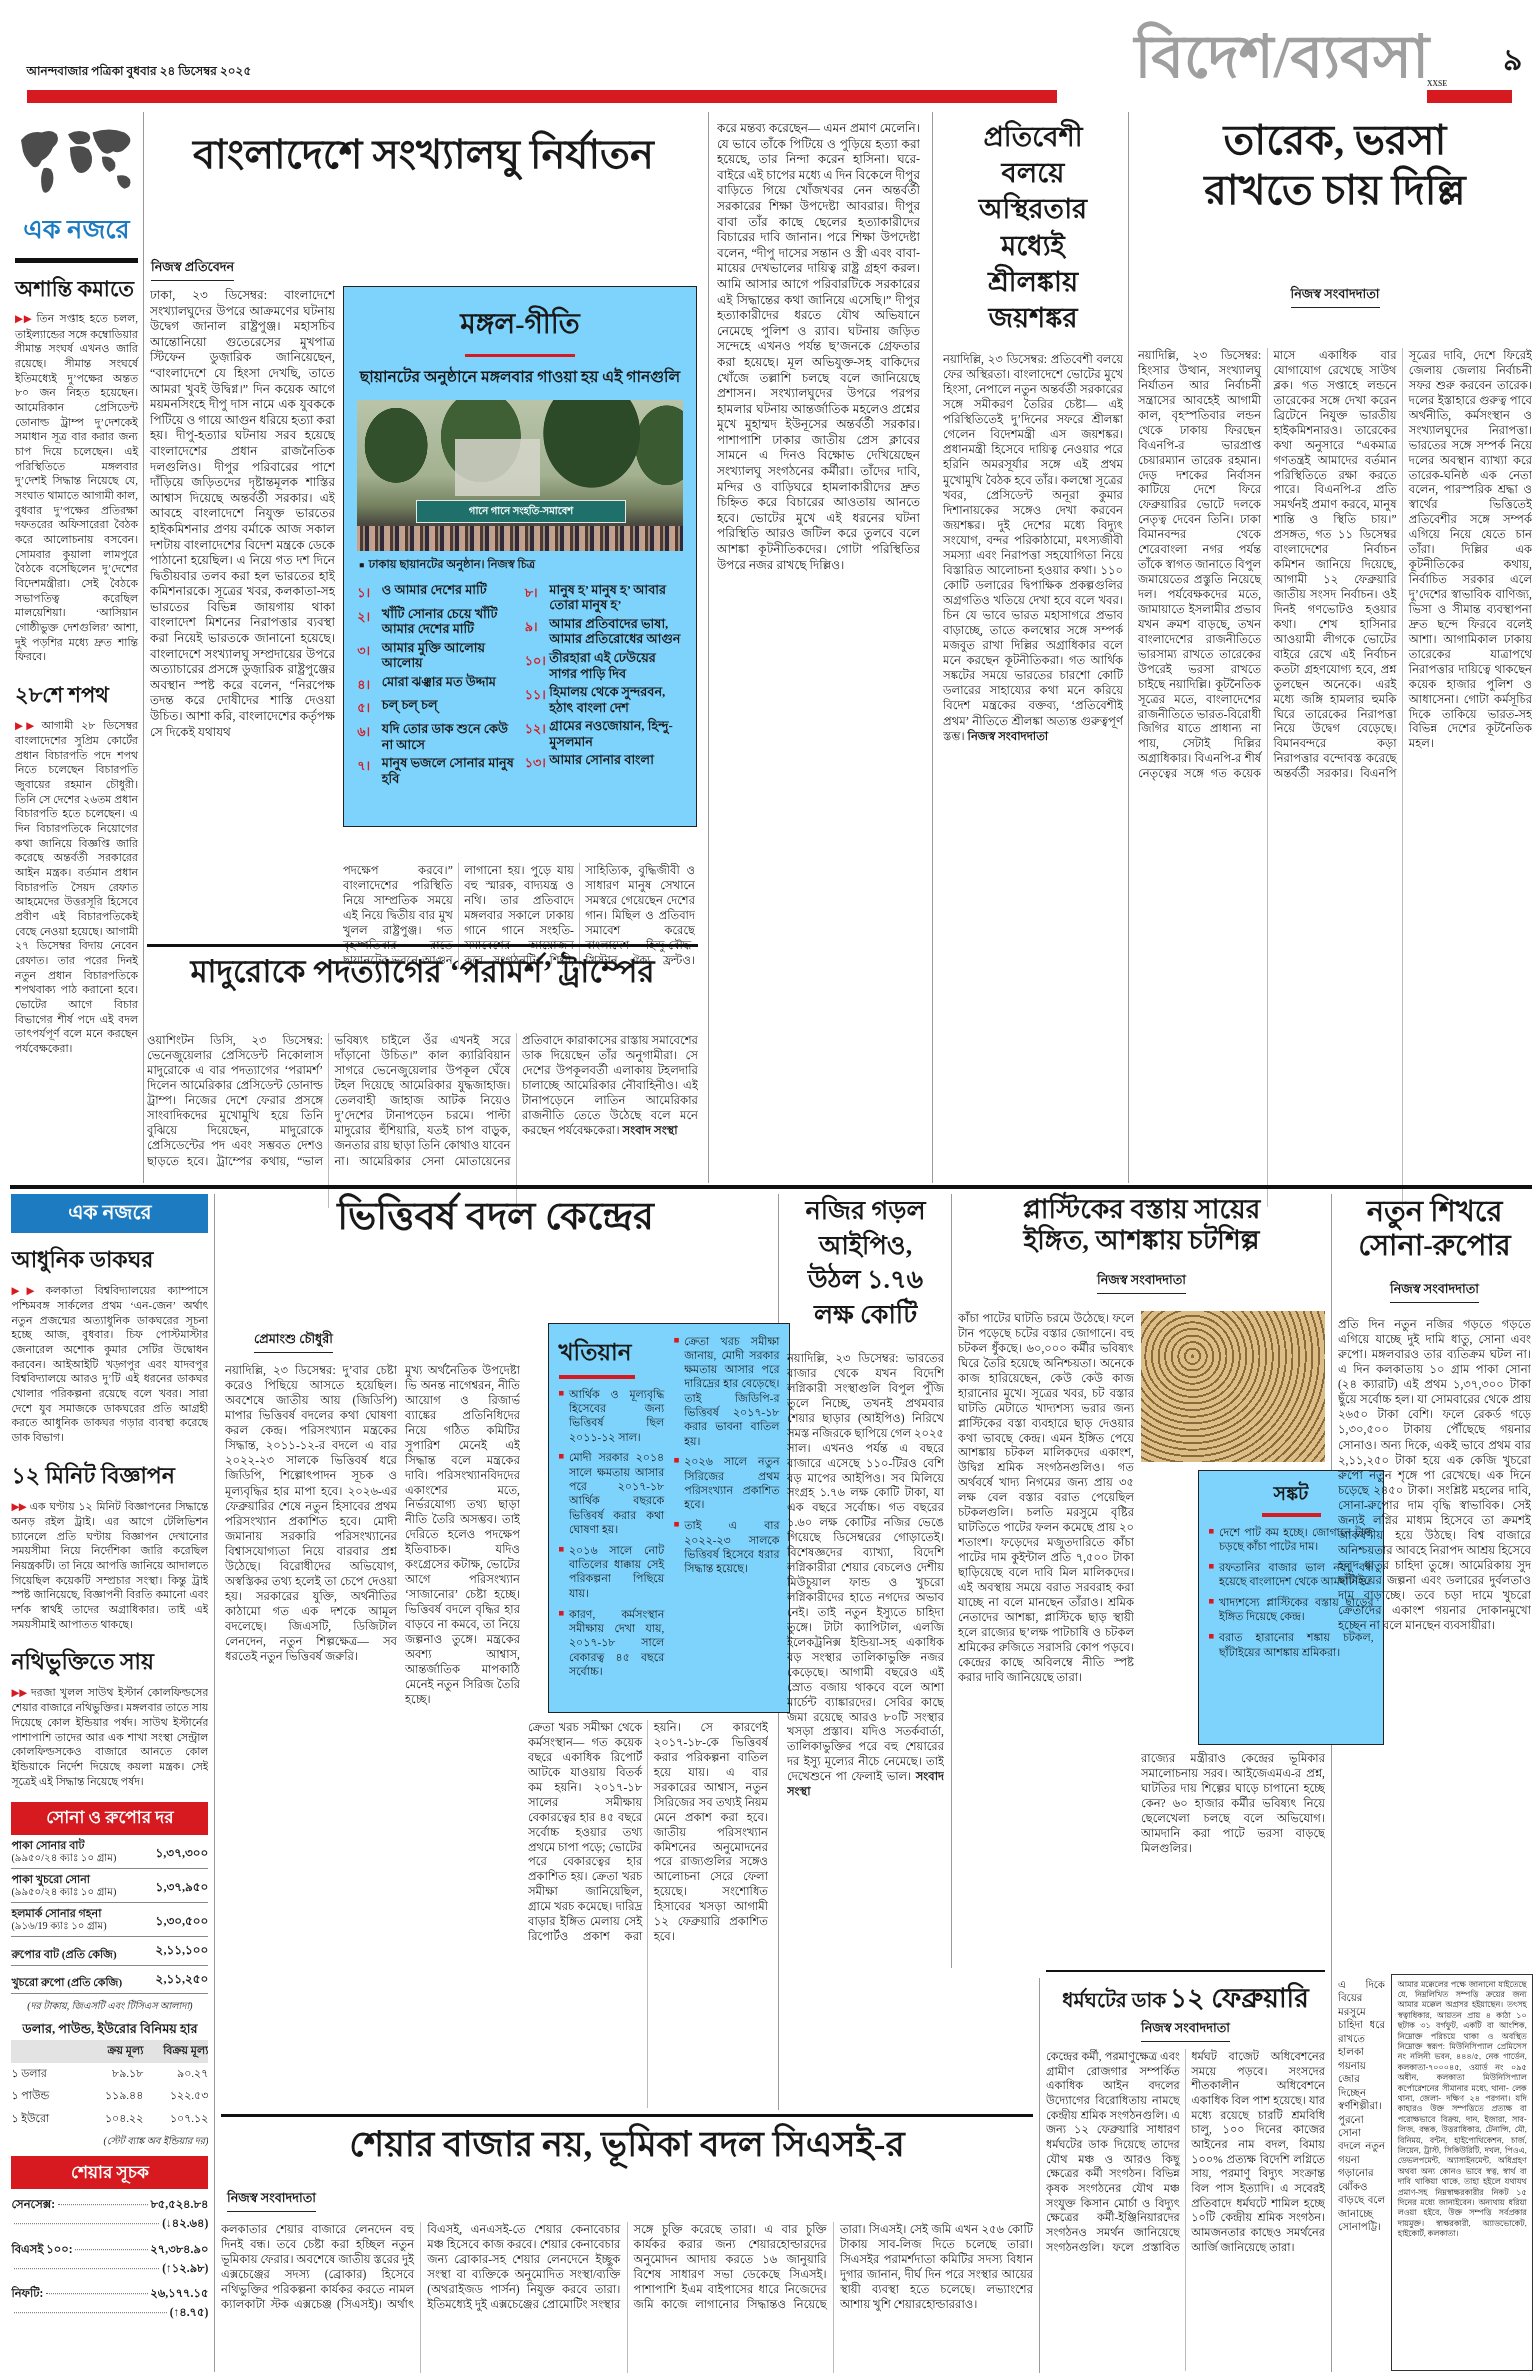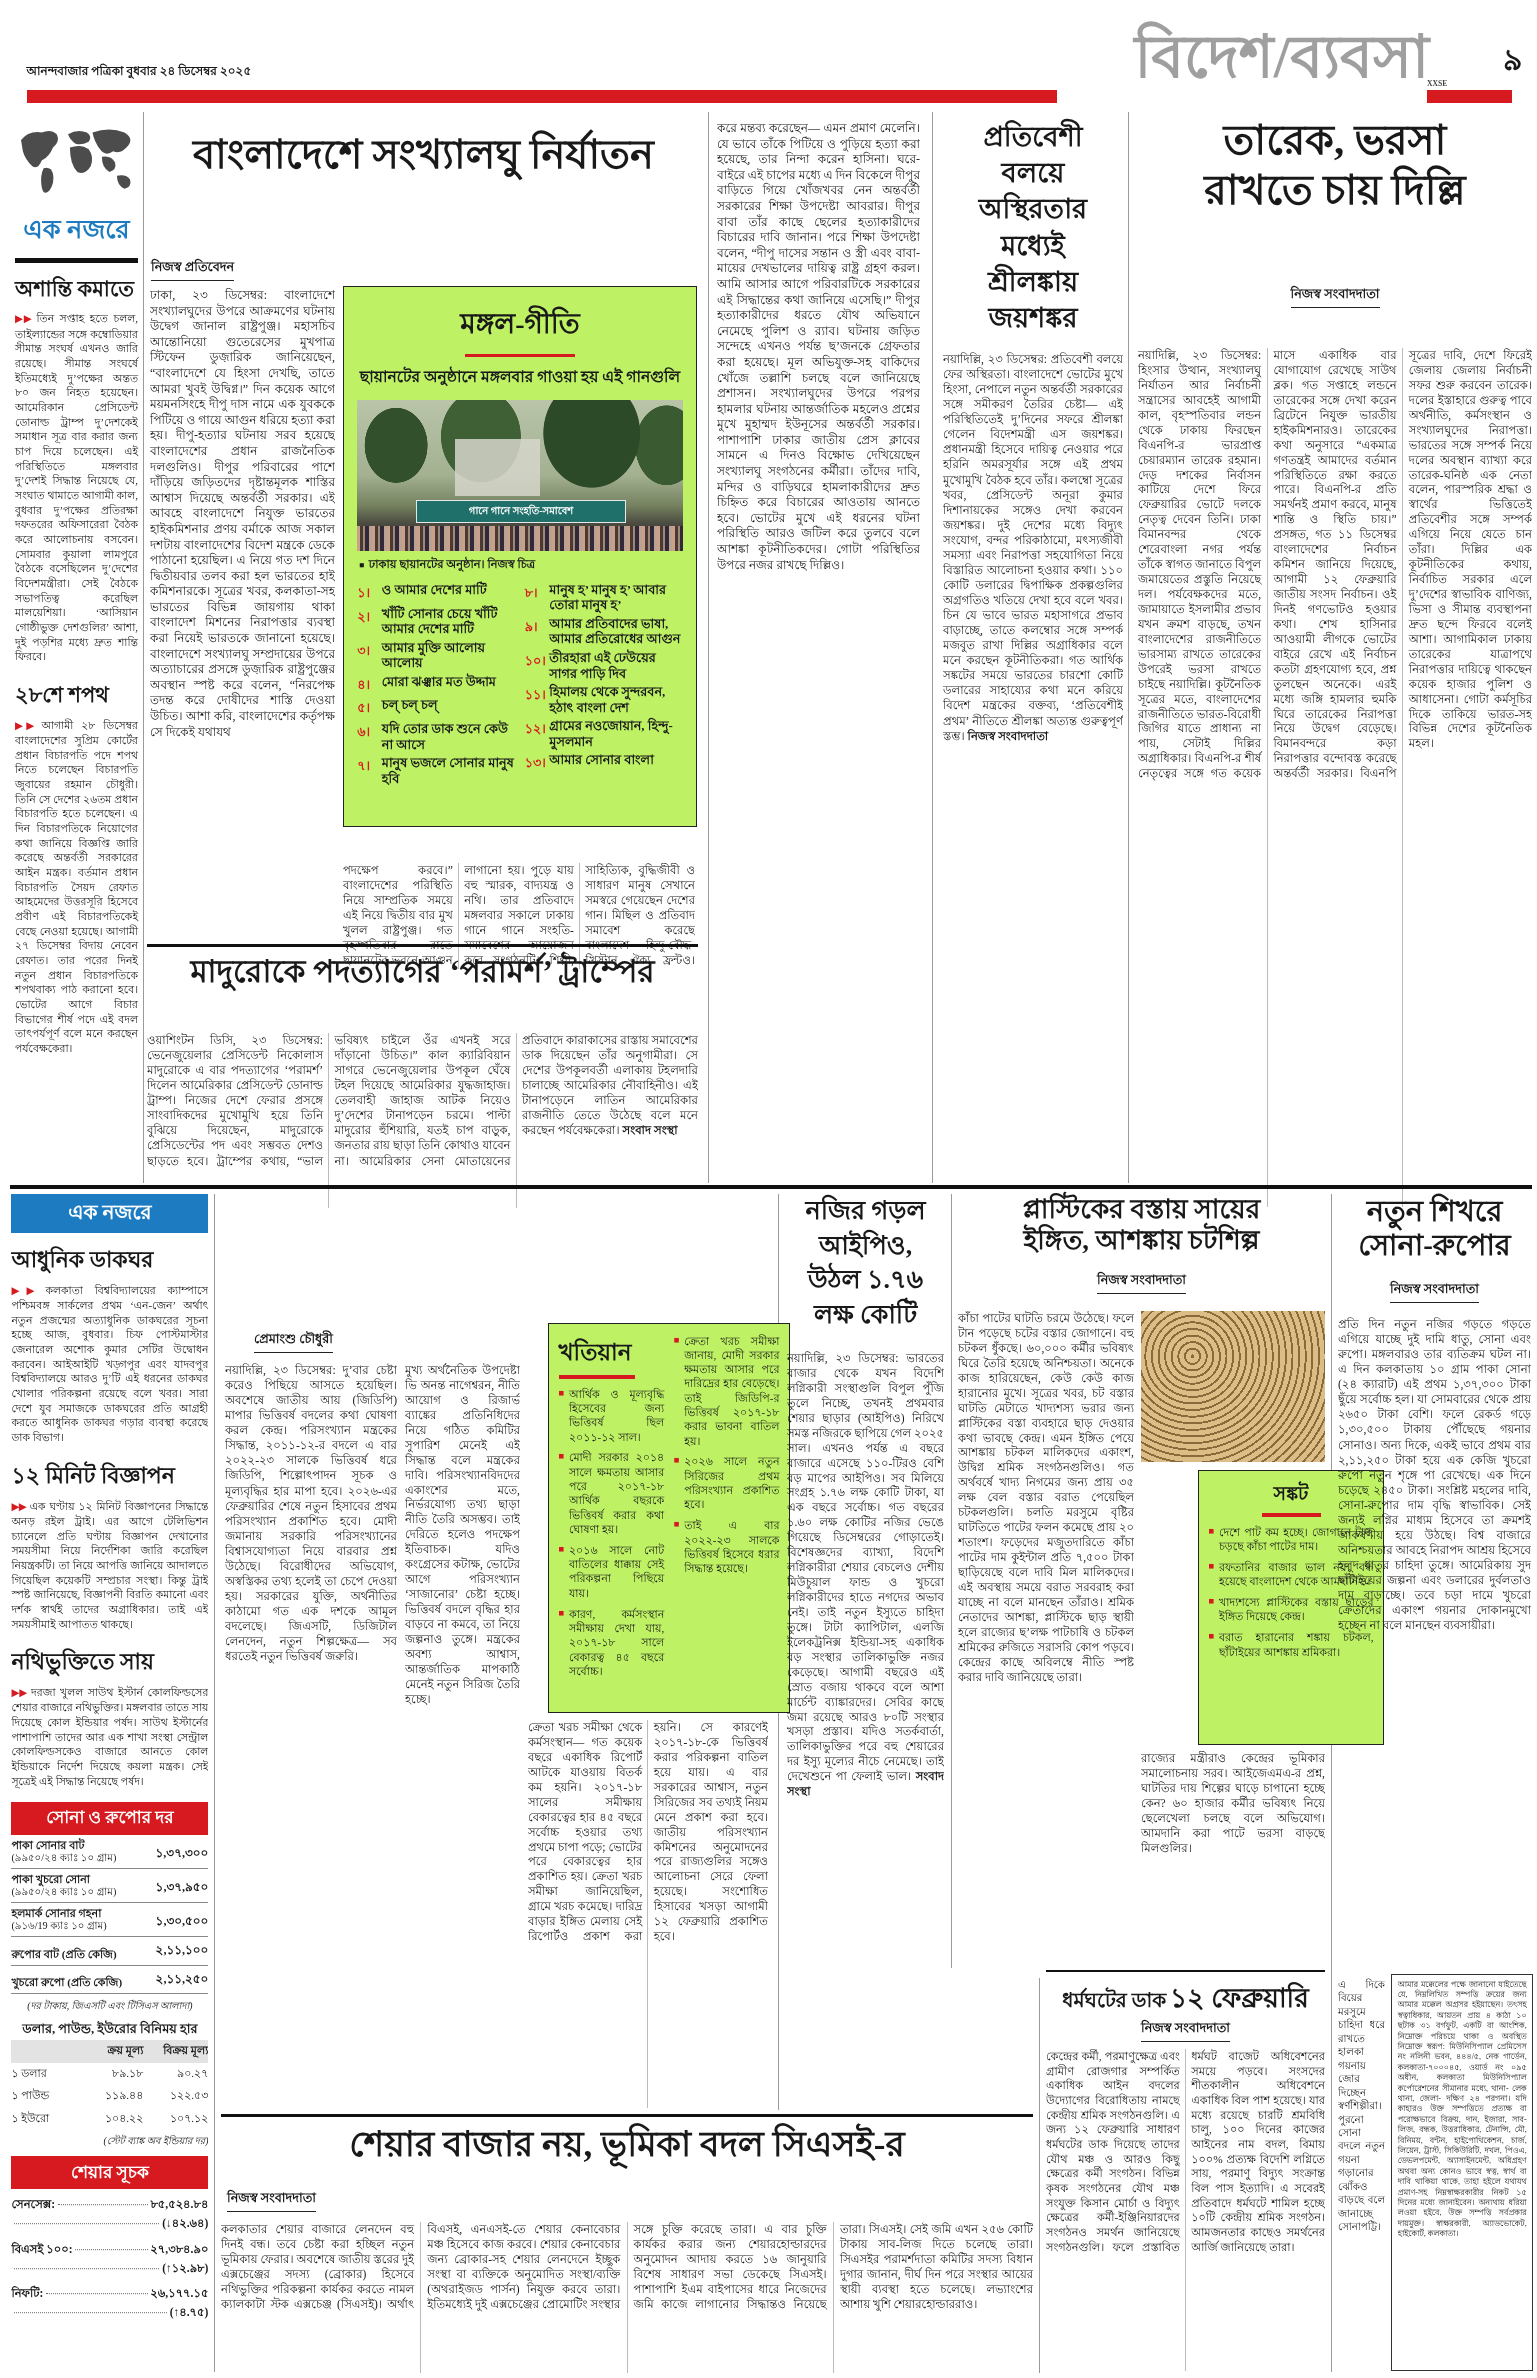--- a/index.html
+++ b/index.html
@@ -29,21 +29,21 @@
   .grow .gl2{font-size:10.2px;line-height:1.2;}
   .grow .gv{font-weight:bold;font-size:12px;}
   .fxrow{display:flex;font-size:11px;padding:1.9px 0;}
   .fxrow .fn{width:34%;}
   .fxrow .fb,.fxrow .fs2{width:33%;text-align:right;}
   .fxhead{background:#e3e3e3;font-weight:bold;}
   .ixrow{margin:6.6px 0;font-size:11.5px;}
   .ixl{display:flex;align-items:baseline;}
   .dots{flex:1;border-bottom:1.9px dotted #666;margin:0 2.8px;transform:translateY(-2.8px);}
   .ixv{font-weight:bold;}
-  .box{border:1.4px solid #222;background:#bef264;}
+  .box{border:1.4px solid #222;background:#7dd3fc;}
   .songrow{display:flex;margin-bottom:2.8px;}
   .songrow .sn{color:#d71920;font-weight:bold;min-width:24.6px;font-size:12.8px;}
   .songrow .st{font-weight:bold;font-size:12.8px;line-height:1.22;}
   .kitem{display:flex;margin-bottom:6.6px;font-size:11px;line-height:1.3;text-align:justify;}
   .kitem .kb{color:#d71920;margin-right:4.7px;font-size:9.5px;}
   .redline{background:#d71920;height:3.8px;}
   .photo1{background:
     radial-gradient(52px 62px at 12% 30%, #33502c 60%, rgba(0,0,0,0) 61%),
     radial-gradient(66px 76px at 38% 24%, #3f5f34 60%, rgba(0,0,0,0) 61%),
     radial-gradient(80px 90px at 72% 22%, #2c4a28 60%, rgba(0,0,0,0) 61%),
@@ -312,20 +312,21 @@
     </div>
   </div>
 
   <div class="s vr" style="left:214px;top:1194px;height:1178px;"></div>
   <div class="s vr" style="left:778px;top:1194px;height:916px;"></div>
   <div class="s vr" style="left:951px;top:1194px;height:774px;"></div>
   <div class="s vr" style="left:1331px;top:1194px;height:1178px;"></div>
   <div class="s vr" style="left:1039px;top:1978px;height:395px;"></div>
 
   <div class="s hl ctr" style="left:221px;top:1194px;width:549px;font-size:38px;">
+    <span style="display:block;">ভিত্তিবর্ষ বদল কেন্দ্রের</span>
   </div>
   <div class="s byline" style="left:254px;top:1329px;"><span>প্রেমাংশু চৌধুরী</span></div>
   <div class="s body" style="left:225px;top:1363px;width:172px;height:746px;font-size:11.6px;">নয়াদিল্লি, ২৩ ডিসেম্বর: দু’বার চেষ্টা করেও পিছিয়ে আসতে হয়েছিল। অবশেষে জাতীয় আয় (জিডিপি) মাপার ভিত্তিবর্ষ বদলের কথা ঘোষণা করল কেন্দ্র। পরিসংখ্যান মন্ত্রকের সিদ্ধান্ত, ২০১১-১২-র বদলে এ বার ২০২২-২৩ সালকে ভিত্তিবর্ষ ধরে জিডিপি, শিল্পোৎপাদন সূচক ও মূল্যবৃদ্ধির হার মাপা হবে। ২০২৬-এর ফেব্রুয়ারির শেষে নতুন হিসাবের প্রথম পরিসংখ্যান প্রকাশিত হবে। মোদী জমানায় সরকারি পরিসংখ্যানের বিশ্বাসযোগ্যতা নিয়ে বারবার প্রশ্ন উঠেছে। বিরোধীদের অভিযোগ, অস্বস্তিকর তথ্য হলেই তা চেপে দেওয়া হয়। সরকারের যুক্তি, অর্থনীতির কাঠামো গত এক দশকে আমূল বদলেছে। জিএসটি, ডিজিটাল লেনদেন, নতুন শিল্পক্ষেত্র— সব ধরতেই নতুন ভিত্তিবর্ষ জরুরি।</div>
   <div class="s body" style="left:405px;top:1363px;width:115px;height:746px;font-size:11.5px;">মুখ্য অর্থনৈতিক উপদেষ্টা ভি অনন্ত নাগেশ্বরন, নীতি আয়োগ ও রিজার্ভ ব্যাঙ্কের প্রতিনিধিদের নিয়ে গঠিত কমিটির সুপারিশ মেনেই এই সিদ্ধান্ত বলে মন্ত্রকের দাবি। পরিসংখ্যানবিদদের একাংশের মতে, নির্ভরযোগ্য তথ্য ছাড়া নীতি তৈরি অসম্ভব। তাই দেরিতে হলেও পদক্ষেপ ইতিবাচক। যদিও কংগ্রেসের কটাক্ষ, ভোটের আগে পরিসংখ্যান ‘সাজানোর’ চেষ্টা হচ্ছে। ভিত্তিবর্ষ বদলে বৃদ্ধির হার বাড়বে না কমবে, তা নিয়ে জল্পনাও তুঙ্গে। মন্ত্রকের অবশ্য আশ্বাস, আন্তর্জাতিক মাপকাঠি মেনেই নতুন সিরিজ তৈরি হচ্ছে।</div>
 
   <div class="s box" style="left:548px;top:1323px;width:240px;height:388px;">
     <div style="display:flex;gap:9.5px;padding:9.5px 9.5px;">
       <div style="width:50%;">
         <div class="b" style="font-size:23px;">খতিয়ান</div>
         <div class="redline" style="width:76px;margin:2.8px 0 7.6px;"></div>

